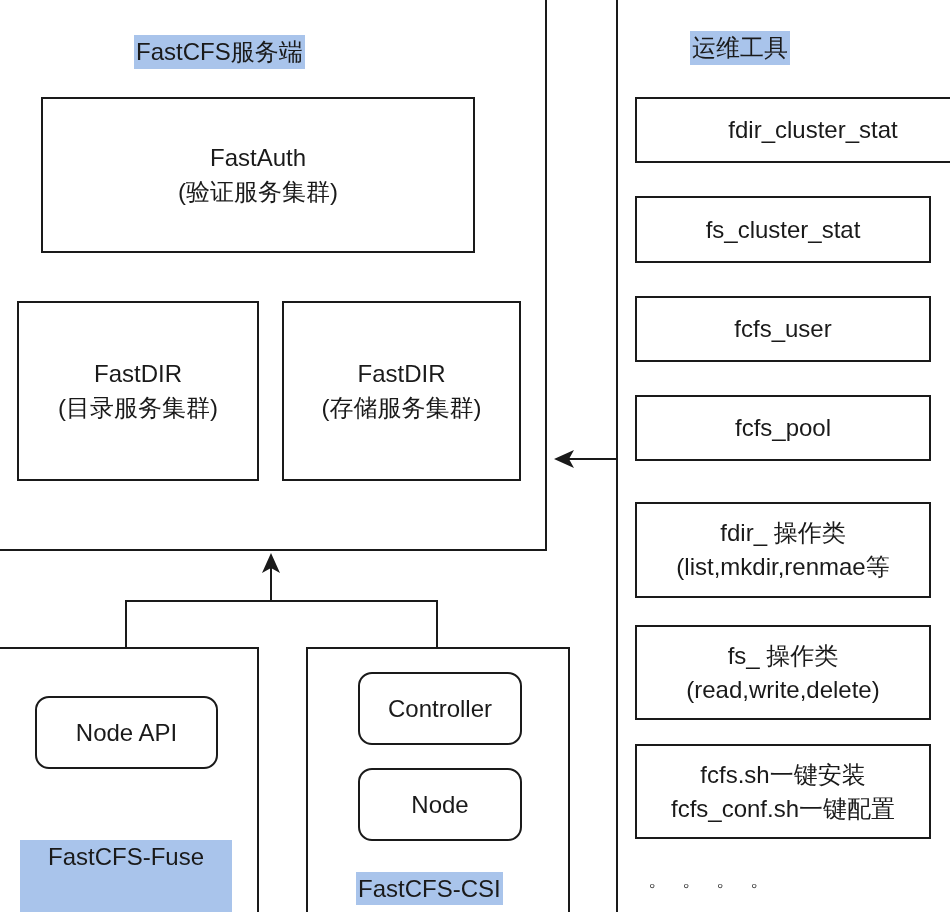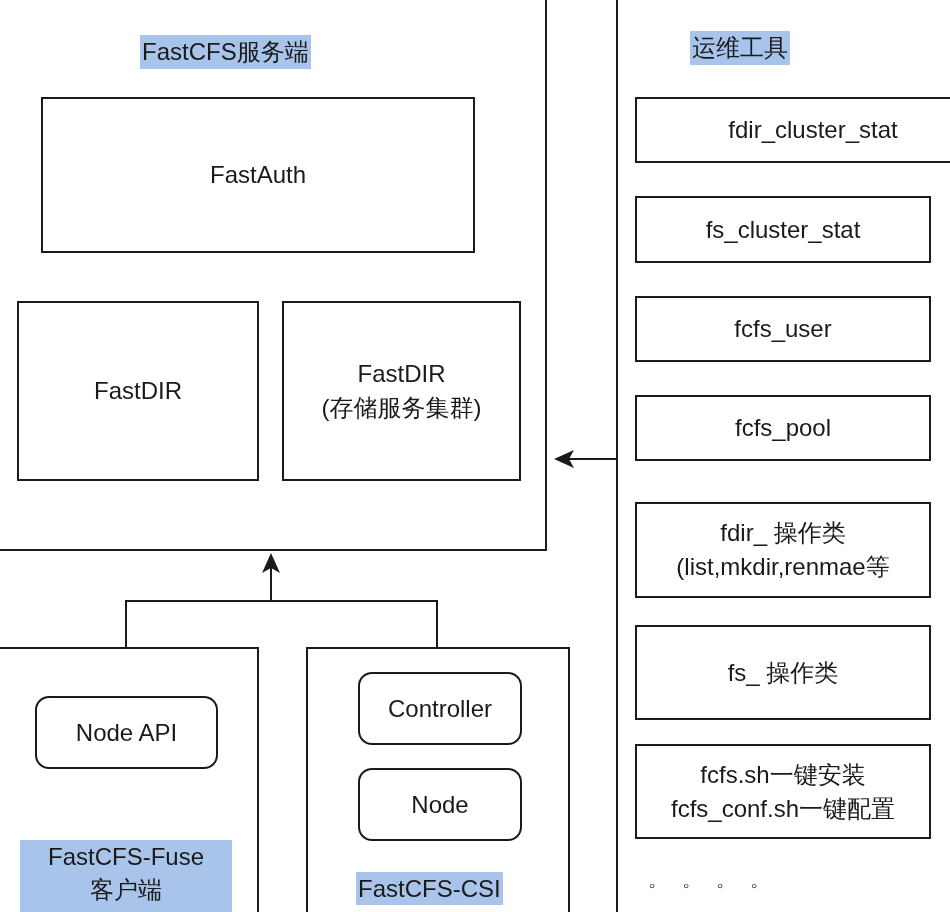--- a/index.html
+++ b/index.html
@@ -13,28 +13,30 @@
   .lbl { font-size: 24px; line-height: 34px; white-space: nowrap; }
   .hl { position: absolute; background: #a9c4eb; font-size: 24px; line-height: 34px; padding: 0 2px; white-space: nowrap; }
   .hl2 { position: absolute; background: #a9c4eb; font-size: 24px; line-height: 33px; text-align: center; white-space: nowrap; }
   svg.conn { position: absolute; left: 0; top: 0; pointer-events: none; }
   .dots { position: absolute; font-size: 20px; letter-spacing: 14px; }
 </style>
 </head>
 <body>
 
 <div class="box" style="left:-2px; top:-2px; width:549px; height:553px;"></div>
-<div class="hl" style="left:140px; top:35px;">FastCFS服务端</div>
+<div class="hl" style="left:134px; top:35px;">FastCFS服务端</div>
 
 <div class="box center" style="left:41px; top:97px; width:434px; height:156px;">
   <div class="lbl">FastAuth</div>
+  <div class="lbl">(验证服务集群)</div>
 </div>
 
 <div class="box center" style="left:17px; top:301px; width:242px; height:180px;">
   <div class="lbl">FastDIR</div>
+  <div class="lbl">(目录服务集群)</div>
 </div>
 
 <div class="box center" style="left:282px; top:301px; width:239px; height:180px;">
   <div class="lbl">FastDIR</div>
   <div class="lbl">(存储服务集群)</div>
 </div>
 
 <div class="box" style="left:616px; top:-2px; width:340px; height:916px;"></div>
 <div class="hl" style="left:690px; top:31px;">运维工具</div>
 
@@ -49,34 +51,34 @@
 </div>
 <div class="box center" style="left:635px; top:395px; width:296px; height:66px;">
   <div class="lbl">fcfs_pool</div>
 </div>
 <div class="box center" style="left:635px; top:502px; width:296px; height:96px;">
   <div class="lbl">fdir_ 操作类</div>
   <div class="lbl">(list,mkdir,renmae等</div>
 </div>
 <div class="box center" style="left:635px; top:625px; width:296px; height:95px;">
   <div class="lbl">fs_ 操作类</div>
+  <div class="lbl">(read,write,delete)</div>
 </div>
 <div class="box center" style="left:635px; top:744px; width:296px; height:95px;">
   <div class="lbl">fcfs.sh一键安装</div>
   <div class="lbl">fcfs_conf.sh一键配置</div>
 </div>
 <div class="dots" style="left:648px; top:866px;">。。。。</div>
 
 <div class="box" style="left:-2px; top:647px; width:261px; height:270px;"></div>
 <div class="box rounded center" style="left:35px; top:696px; width:183px; height:73px;">
   <div class="lbl">Node API</div>
 </div>
 <div class="hl2" style="left:20px; top:840px; width:212px; height:72px;">
   <div>FastCFS-Fuse</div>
-  <div>客户端</div>
 </div>
 
 <div class="box" style="left:306px; top:647px; width:264px; height:270px;"></div>
 <div class="box rounded center" style="left:358px; top:672px; width:164px; height:73px;">
   <div class="lbl">Controller</div>
 </div>
 <div class="box rounded center" style="left:358px; top:768px; width:164px; height:73px;">
   <div class="lbl">Node</div>
 </div>
 <div class="hl" style="left:356px; top:872px; line-height:33px;">FastCFS-CSI</div>

